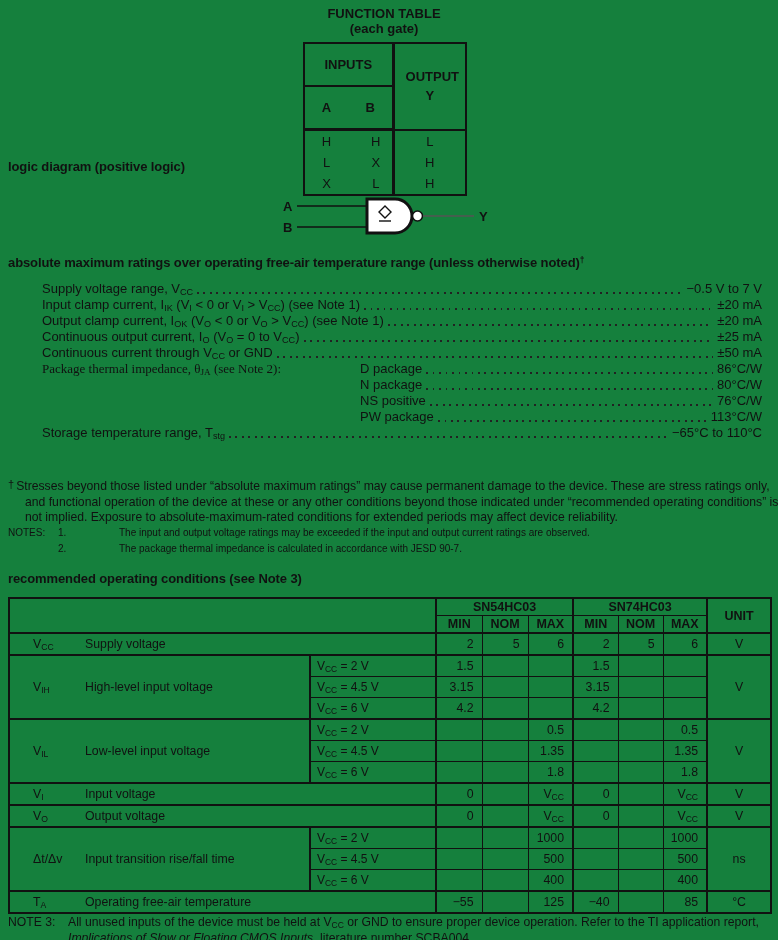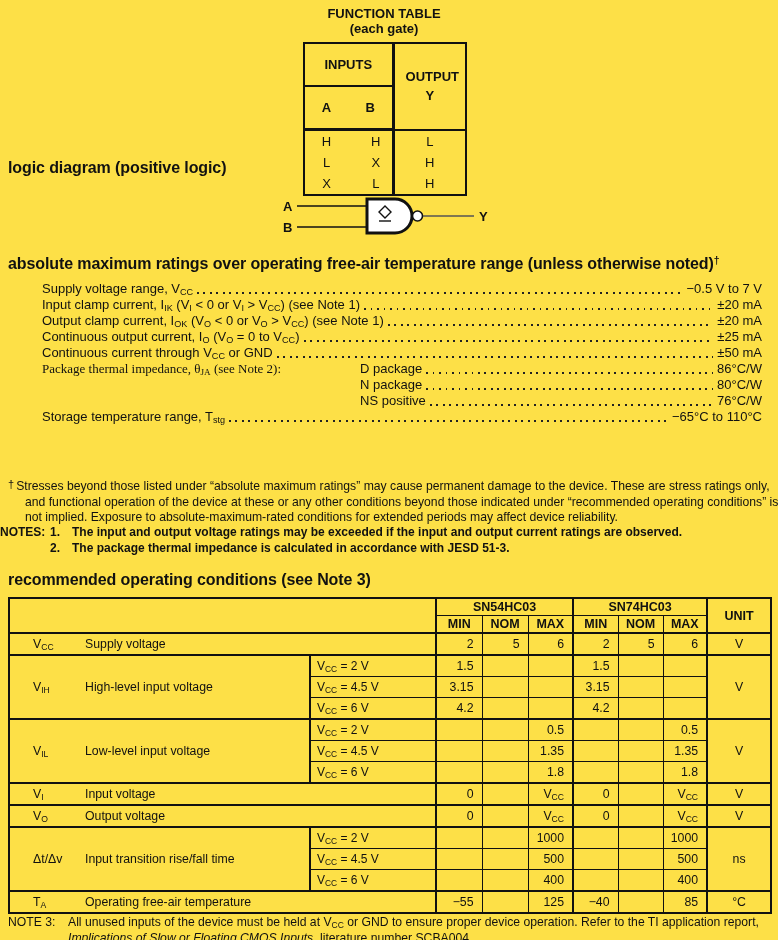--- a/index.html
+++ b/index.html
@@ -1,59 +1,59 @@
 <!DOCTYPE html>
 <html><head>
 <meta charset="utf-8">
 <style>
   html,body{margin:0;padding:0;background:#fff;}
-  .page{position:relative;width:778px;height:940px;background:#fde047;overflow:hidden;
+  .page{position:relative;width:778px;height:940px;background:#15803d;overflow:hidden;
         font-family:"Liberation Sans",sans-serif;color:#111;}
   sub{font-size:.7em;vertical-align:-.25em;line-height:0;}
   sup{font-size:.65em;vertical-align:.45em;line-height:0;}
 
   
   #ft{position:absolute;left:303px;top:6px;width:162px;}
   .ft-title,.ft-sub{font-size:13px;font-weight:bold;text-align:center;line-height:15px;}
   #ftable{border-collapse:collapse;table-layout:fixed;width:162px;margin-top:6px;
           border:2px solid #111;font-size:13px;}
   #ftable th{font-weight:bold;padding:11px;text-align:center;}
   #ftable td{padding:0;text-align:center;height:21px;}
   #ftable .fh1 th{height:19px;border-bottom:2px solid #111;}
   #ftable .fh2 th{height:19px;border-bottom:3px solid #111;}
   #ftable .out{border-left:3px solid #111;border-bottom:3px solid #111;line-height:19px;}
   #ftable .ocol{border-left:3px solid #111;}
   #ftable .bcol{padding-left:12px;}
 
   
-  .sec-h{position:absolute;font-size:16px;font-weight:bold;white-space:nowrap;letter-spacing:-.1px;}
+  .sec-h{position:absolute;font-size:13px;font-weight:bold;white-space:nowrap;letter-spacing:-.1px;}
   #logic-h{left:8px;top:159px;}
   #logic-svg{position:absolute;left:0;top:180px;}
 
   
   #amr-h{left:8px;top:255px;}
   #amr-list{position:absolute;left:42px;top:281px;width:720px;font-size:13px;}
   .arow{display:flex;height:16px;line-height:16px;white-space:nowrap;}
   .al{flex:none;}
   .fix{width:318px;font-family:Liberation Serif, serif;}
   .al2{flex:none;}
   .leader{flex:1 1 auto;position:relative;min-width:10px;}
   .leader::after{content:"";position:absolute;left:4px;right:4px;bottom:3px;height:1.8px;
       background-image:repeating-linear-gradient(to right,#222 0 1.8px,transparent 1.8px 6.5px);}
   .av{flex:none;text-align:right;}
 
   
   #fnote{position:absolute;left:8px;top:477px;width:762px;font-size:12.2px;line-height:15.6px;
          padding-left:17px;text-indent:-17px;}
   .dg{font-size:11px;vertical-align:2px;margin-right:2px;}
-  #notes{position:absolute;left:0;top:525px;width:766px;font-size:12px;line-height:15.6px;font-weight:bold;}
+  #notes{position:absolute;left:8px;top:525px;width:766px;font-size:10px;line-height:15.6px;}
   .nrow{display:flex;}
   .nlab{flex:none;width:50px;}
   .nnum{flex:none;width:22px;}
-  .ntxt{flex:1;}
+  .ntxt{flex:1;margin-left:39px;}
 
   
   #roc-h{left:8px;top:571px;}
   #roc{position:absolute;left:8px;top:597px;border-collapse:collapse;table-layout:fixed;
        width:762px;font-size:12.3px;border:2px solid #111;}
   #roc td{border:1px solid #111;padding:0;height:20px;overflow:hidden;}
   #roc .hrow td{height:16px;}
   .grp,.sc,.unith{font-weight:bold;text-align:center;font-size:12.5px;}
   #roc tr.gs>td{border-top:2px solid #111;}
   #roc .cond{border-left:2px solid #111;text-align:left;padding-left:6px;font-size:12px;}
@@ -166,38 +166,44 @@
       <span class="leader"></span>
       <span class="av">80°C/W</span>
     </div>
     <div class="arow">
       <span class="al fix"></span>
       <span class="al2">NS positive</span>
       <span class="leader"></span>
       <span class="av">76°C/W</span>
     </div>
     <div class="arow">
+      <span class="al fix"></span>
+      <span class="al2">PW package</span>
+      <span class="leader"></span>
+      <span class="av">113°C/W</span>
+    </div>
+    <div class="arow">
       <span class="al">Storage temperature range, T<sub>stg</sub></span>
       <span class="leader"></span>
       <span class="av">−65°C to 110°C</span>
     </div>
   </div>
 
   <div id="fnote"><span class="dg">†</span><span>Stresses beyond those listed under “absolute maximum ratings” may cause permanent damage to the device. These are stress ratings only, and functional operation of the device at these or any other conditions beyond those indicated under “recommended operating conditions” is not implied. Exposure to absolute-maximum-rated conditions for extended periods may affect device reliability.</span></div>
 
   <div id="notes">
     <div class="nrow">
       <span class="nlab">NOTES:</span>
       <span class="nnum">1.</span>
       <span class="ntxt">The input and output voltage ratings may be exceeded if the input and output current ratings are observed.</span>
     </div>
     <div class="nrow">
       <span class="nlab"></span>
       <span class="nnum">2.</span>
-      <span class="ntxt">The package thermal impedance is calculated in accordance with JESD 51-3.</span>
+      <span class="ntxt">The package thermal impedance is calculated in accordance with JESD 90-7.</span>
     </div>
   </div>
 
   <div id="roc-h" class="sec-h">recommended operating conditions (see Note 3)</div>
   <table id="roc">
     <colgroup>
       <col style="width:301px">
         <col style="width:126px">
       <col style="width:46px">
         <col style="width:46px">

